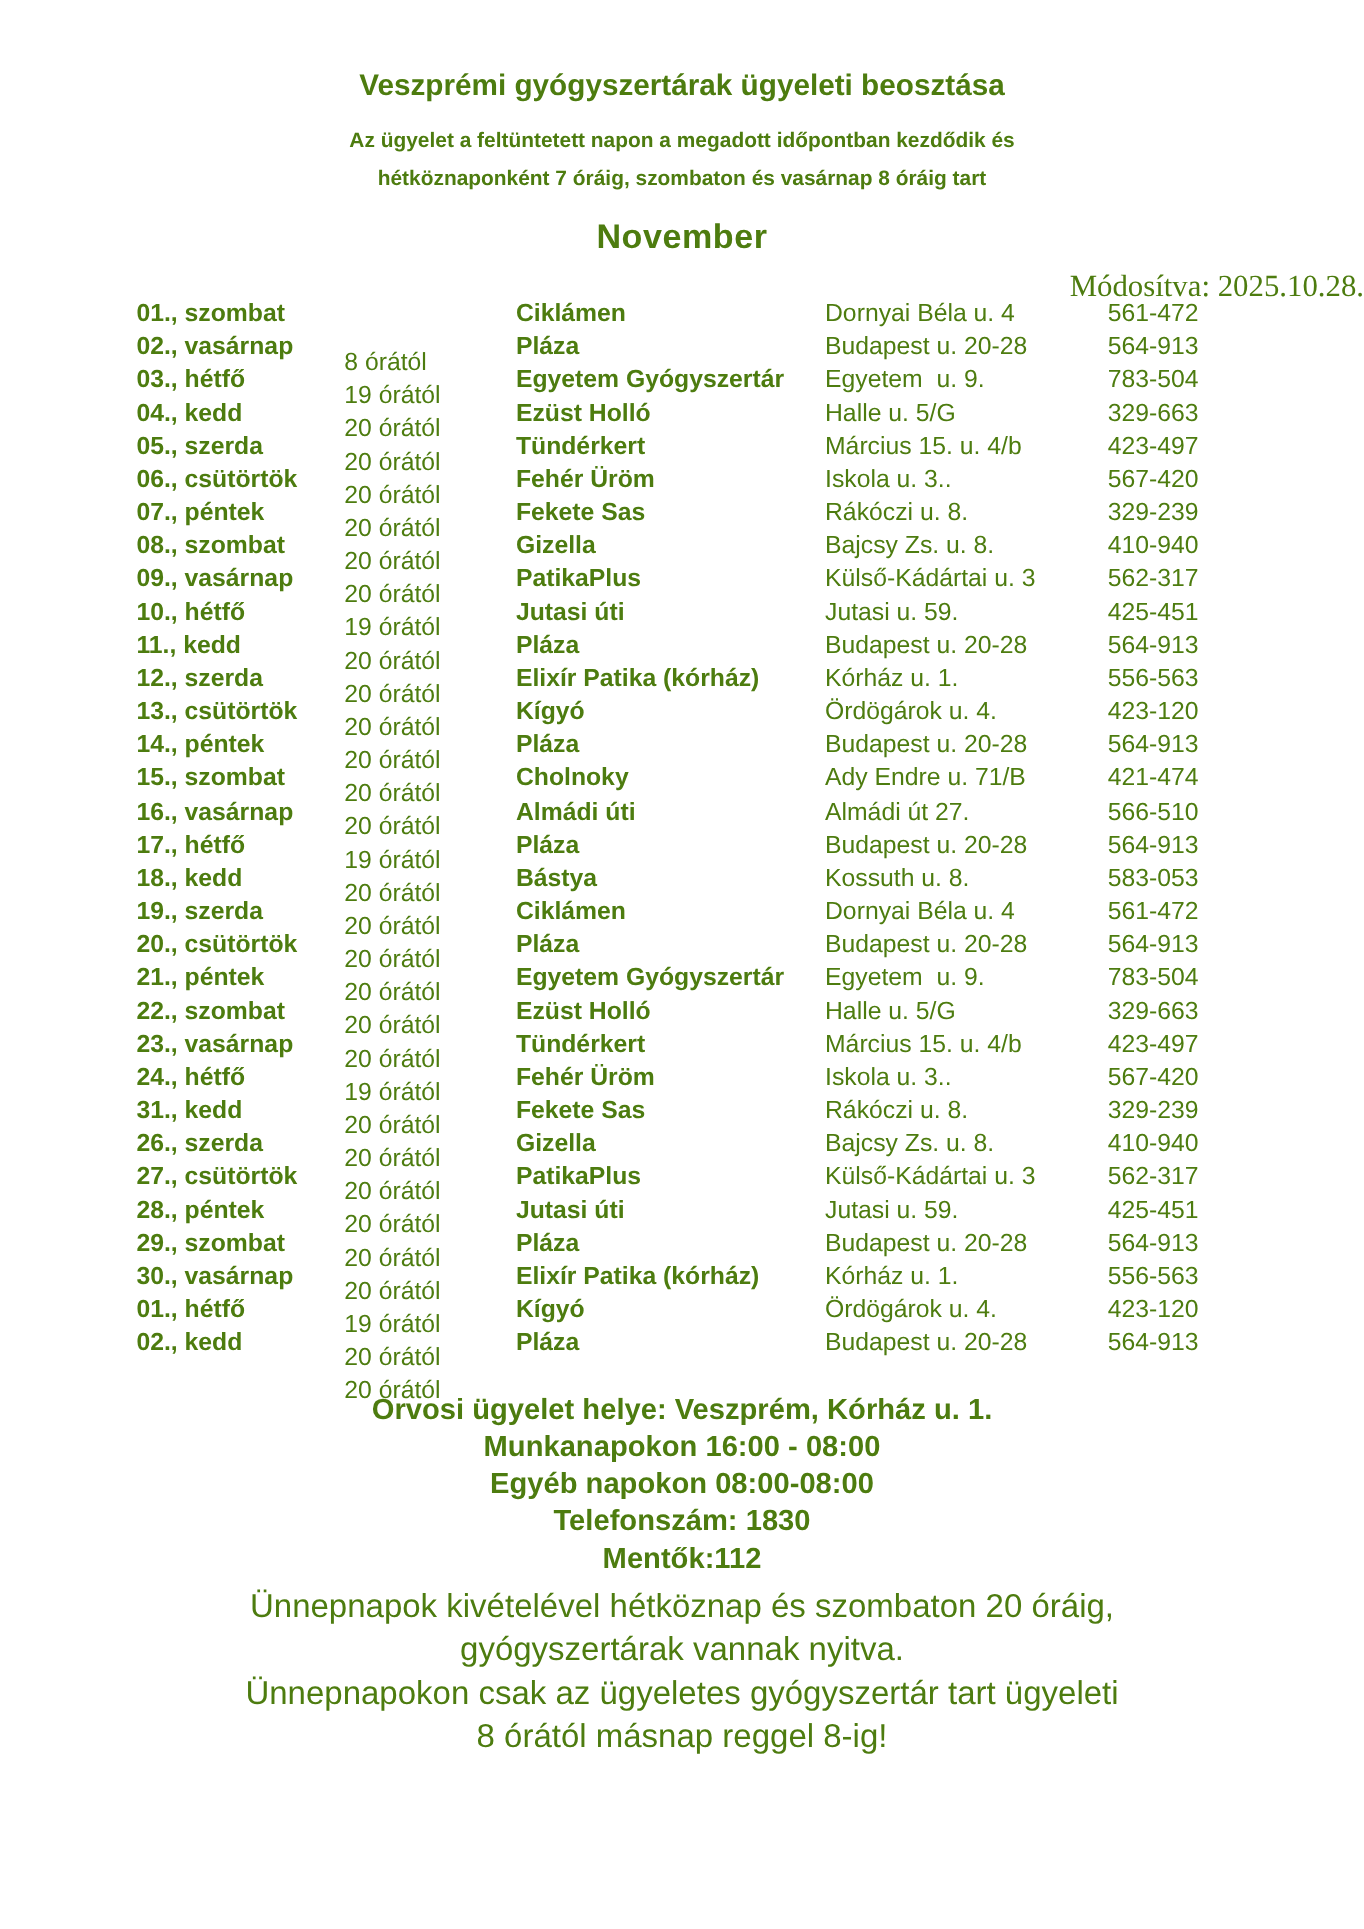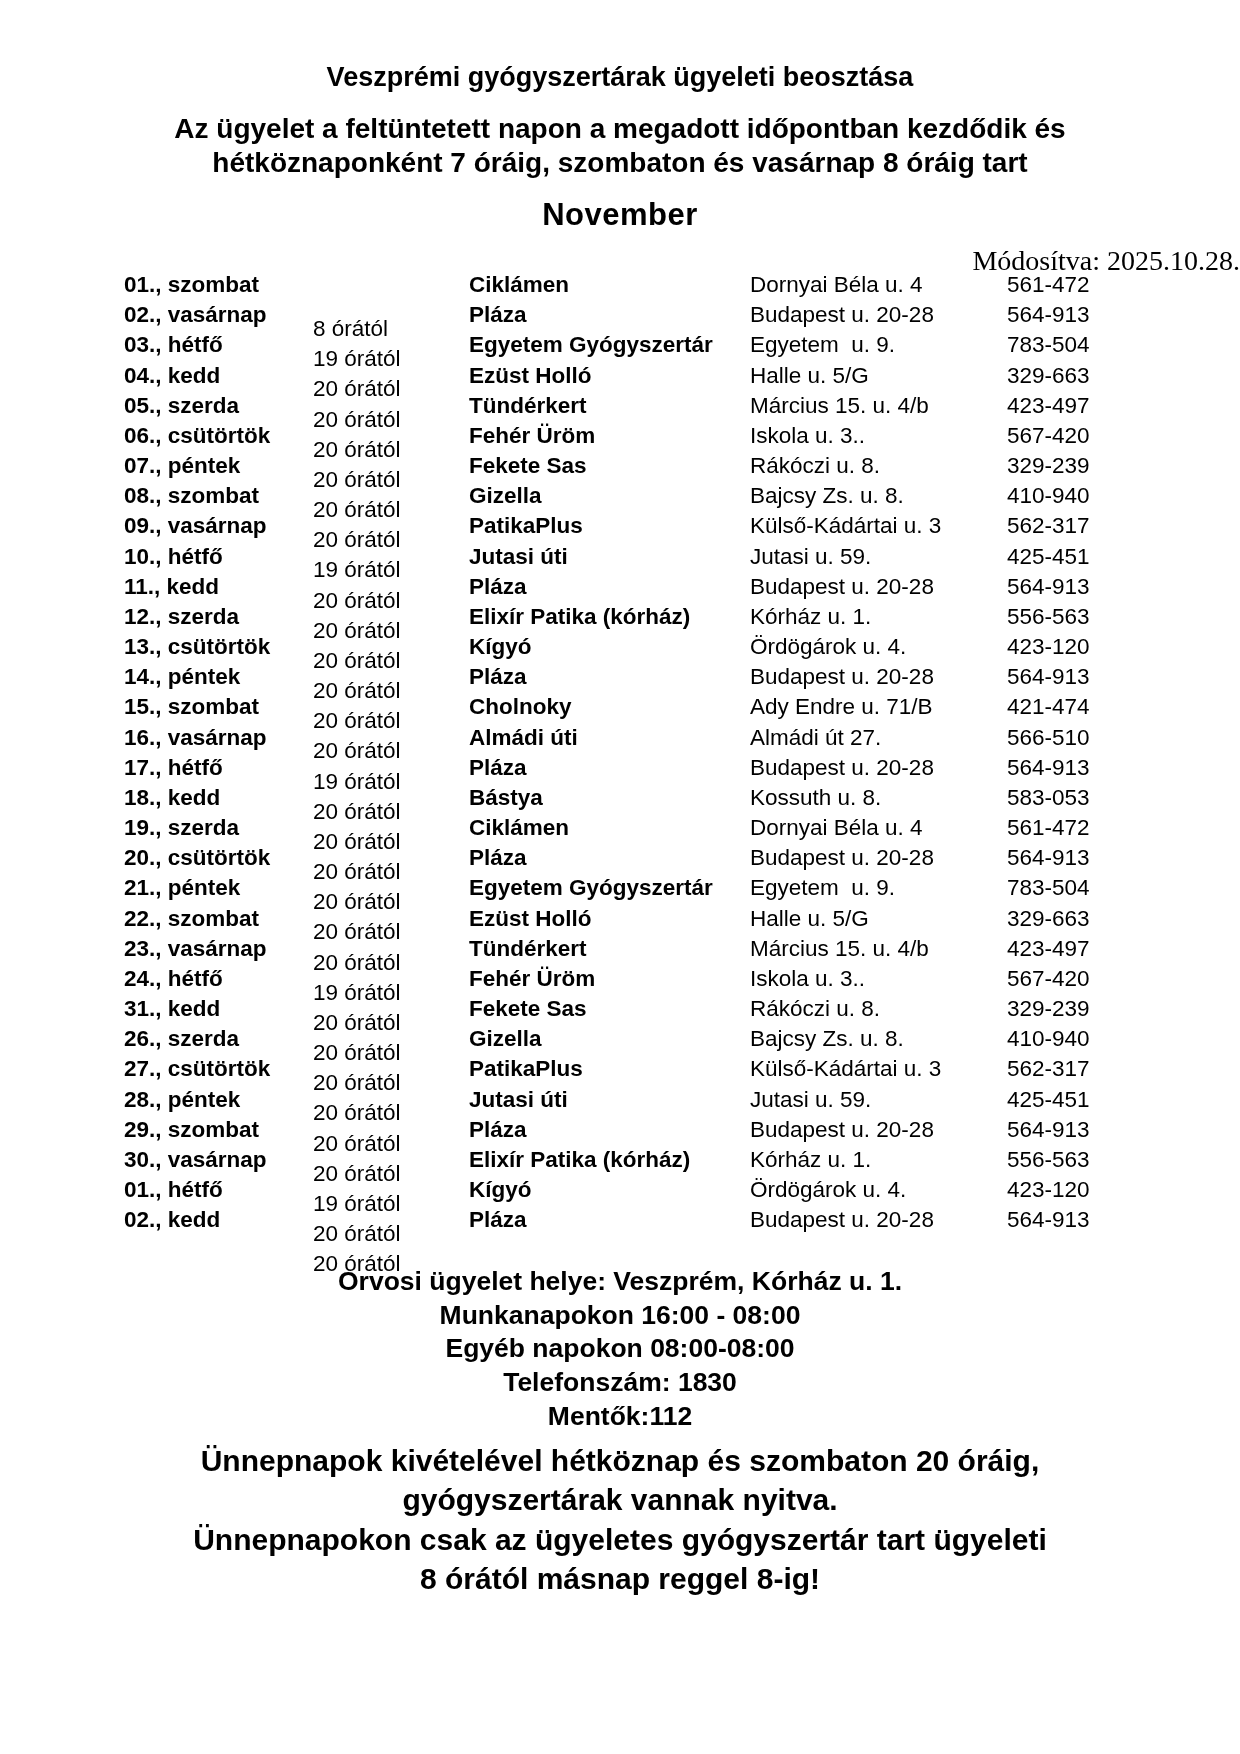--- a/index.html
+++ b/index.html
@@ -1,36 +1,36 @@
 <!DOCTYPE html>
 <html><head>
 <meta charset="utf-8">
 <style>
   html, body { margin: 0; padding: 0; background: #ffffff; }
   .page {
     position: relative;
     width: 1240px;
     height: 1754px;
     background: #ffffff;
-    color: #000000;
+    color: #4d7c0f;
     font-family: "Liberation Sans", sans-serif;
     overflow: hidden;
   }
   .page-title {
     position: absolute;
     top: 62px; left: 0; width: 100%;
     text-align: center;
     font-size: 27px;
     font-weight: bold;
   }
   .subtitle {
     position: absolute;
     top: 112px; left: 0; width: 100%;
     text-align: center;
-    font-size: 28px;
+    font-size: 19px;
     font-weight: bold;
     line-height: 33.5px;
   }
   .month-heading {
     position: absolute;
     top: 197px; left: 0; width: 100%;
     text-align: center;
     font-size: 31px;
     font-weight: 900;
     letter-spacing: 0.5px;
@@ -67,21 +67,21 @@
     text-align: center;
     font-size: 26.5px;
     font-weight: bold;
     line-height: 33.7px;
   }
   .footer-notes {
     position: absolute;
     top: 1441px; left: 0; width: 100%;
     text-align: center;
     font-size: 30px;
-    font-weight: bold;
+    font-weight: normal;
     line-height: 39.3px;
   }
 </style>
 </head>
 <body>
 
 <div class="page">
 
   <div class="page-title">Veszprémi gyógyszertárak ügyeleti beosztása</div>
 

